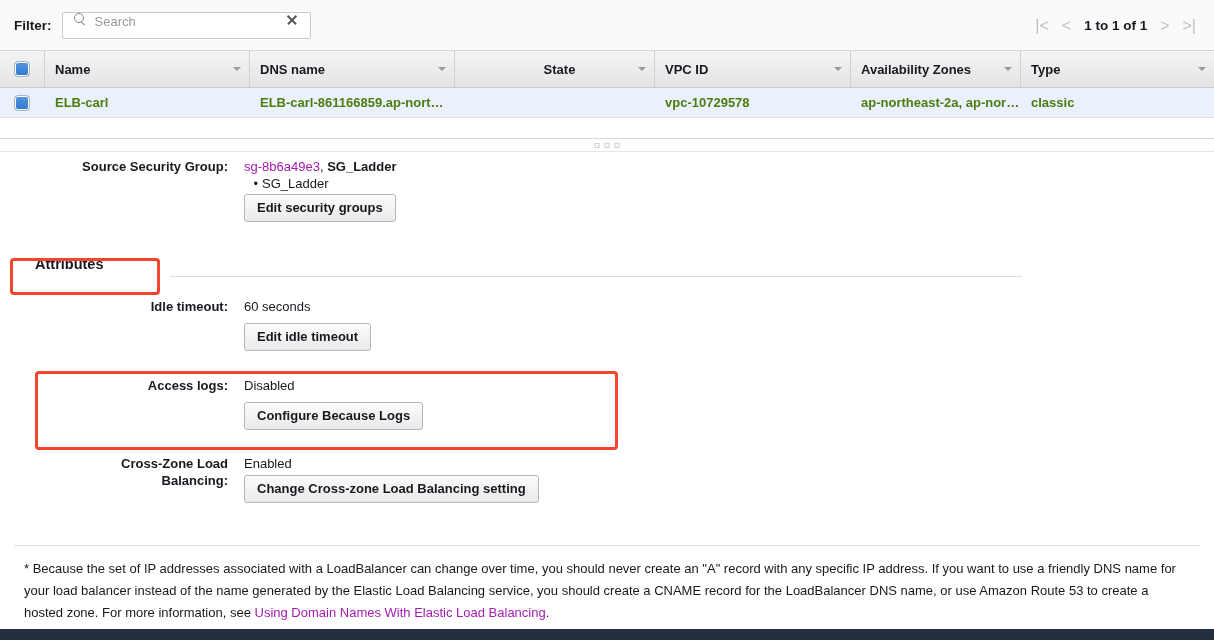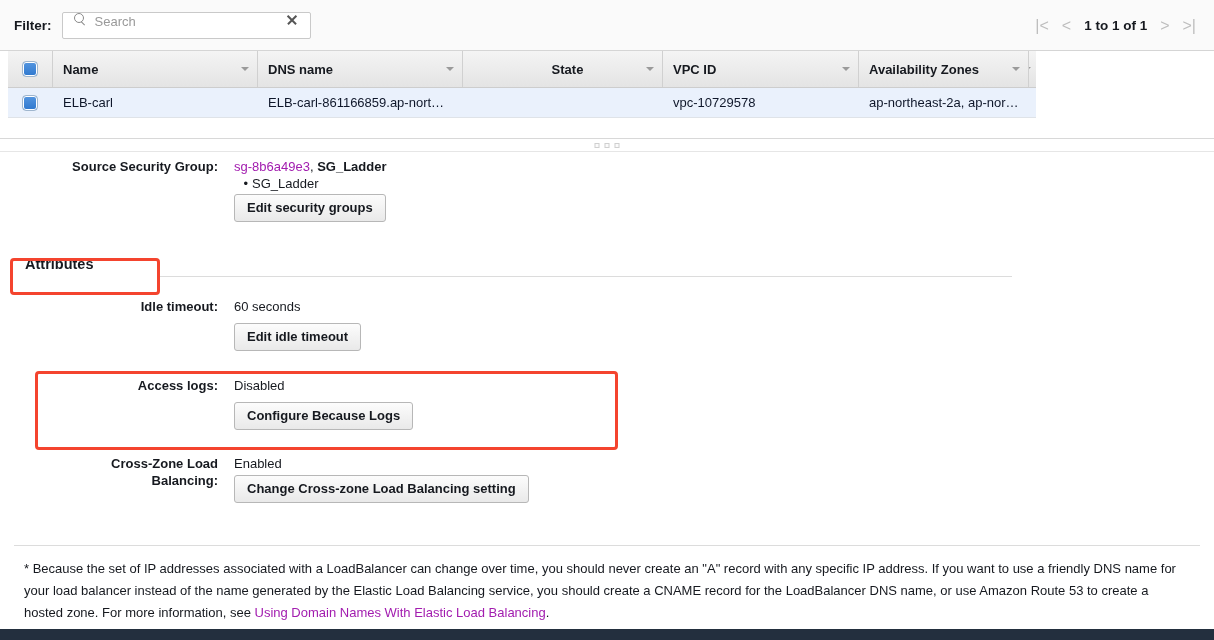--- a/index.html
+++ b/index.html
@@ -102,21 +102,21 @@
     font-family: "Liberation Sans", sans-serif;
   }
   .pager-count {
     font-size: 13.5px;
     font-weight: bold;
     color: #16191f;
     white-space: nowrap;
   }
 
   
-  .tbl { position: absolute; left: 8px; top: 51px; width: 1028px; }
+  .tbl { position: absolute; left: 0; top: 51px; width: 1214px; }
   .tbl-head {
     display: flex;
     height: 37px;
     background: linear-gradient(#f4f4f4, #e4e4e4);
     border-bottom: 1px solid #cdcdcd;
     align-items: center;
   }
   .tbl-row {
     display: flex;
     height: 30px;
@@ -135,21 +135,21 @@
   }
   .col {
     position: relative;
     height: 100%;
     display: flex; align-items: center;
     padding-left: 10px;
     overflow: hidden; white-space: nowrap;
   }
   .tbl-head .col { border-left: 1px solid #d0d0d0; font-weight: bold; font-size: 13px; color: #16191f; }
   .tbl-head .col:first-of-type { border-left: 1px solid #d0d0d0; }
-  .tbl-row .col { font-size: 13px; color: #0f172a; border-left: 1px solid transparent; }
+  .tbl-row .col { font-size: 13px; color: #4d7c0f; border-left: 1px solid transparent; font-weight: bold; }
   .col-name  { width: 205px; flex: 0 0 205px; }
   .col-dns   { width: 205px; flex: 0 0 205px; }
   .col-state { width: 200px; flex: 0 0 200px; justify-content: center; }
   .col-vpc   { width: 196px; flex: 0 0 196px; }
   .col-az    { width: 170px; flex: 0 0 170px; }
   .col-type  { flex: 1 1 auto; }
   .sort-caret {
     position: absolute; right: 8px; top: 50%;
     margin-top: -2px;
     width: 0; height: 0;
@@ -174,21 +174,21 @@
     cursor: ns-resize;
   }
   .grip i {
     display: block;
     width: 5px; height: 5px;
     border: 1px solid #cfcfcf;
     background: #fbfbfb;
   }
 
   
-  .detail { position: absolute; left: 0; top: 152px; width: 1026px; }
+  .detail { position: absolute; left: 10px; top: 152px; width: 1026px; }
 
   .field { display: flex; align-items: flex-start; }
   .field-label {
     width: 218px; flex: 0 0 218px;
     text-align: right;
     font-weight: bold;
     font-size: 13px;
     color: #16191f;
     line-height: 17px;
   }

